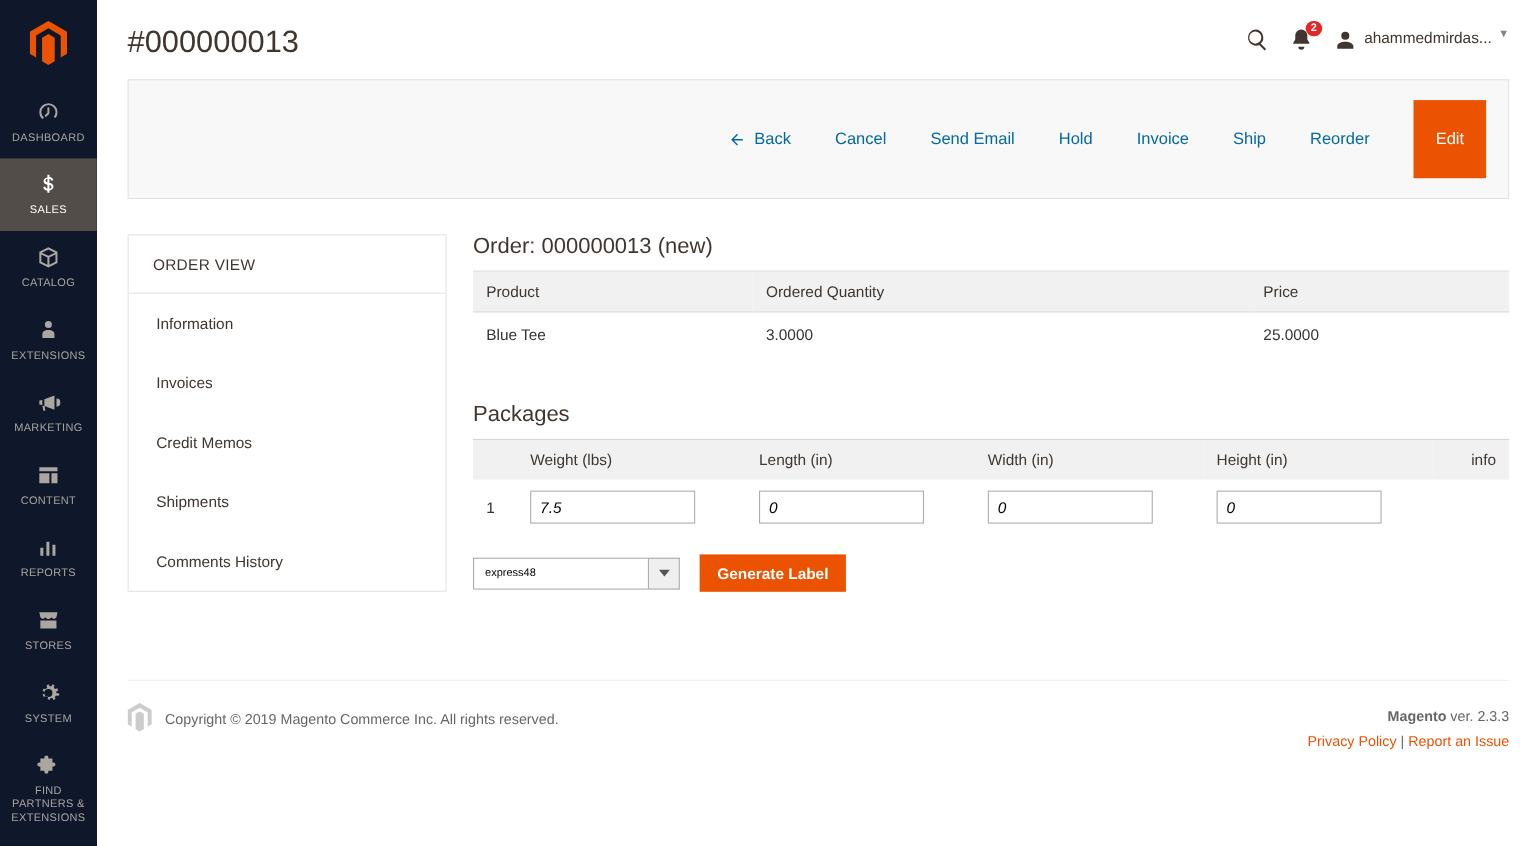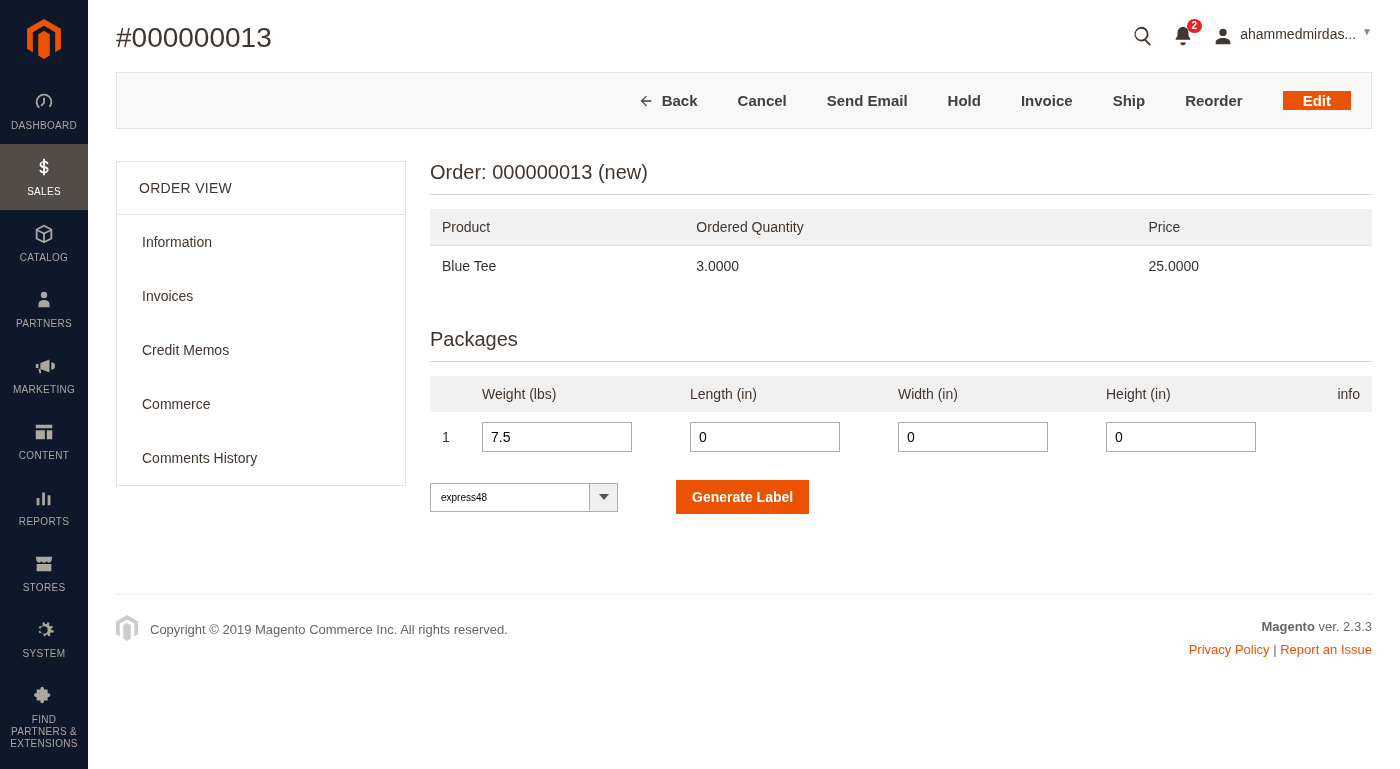--- a/index.html
+++ b/index.html
@@ -24,52 +24,52 @@
 .header-actions { display: flex; align-items: center; gap: 18px; }
 .search-icon, .notif-icon, .user-icon { color: #41362f; cursor: pointer; position: relative; }
 .search-icon svg, .user-icon svg { width: 22px; height: 22px; fill: currentColor; }
 .notif-icon svg { width: 22px; height: 22px; fill: currentColor; }
 .notif-badge { position: absolute; top: -6px; right: -8px; background: #e22626; color: #fff; font-size: 10px; font-weight: 700; border-radius: 10px; padding: 1px 5px; line-height: 1.2; }
 .user-menu { display: flex; align-items: flex-start; gap: 6px; cursor: pointer; color: #41362f; font-size: 14px; }
 .user-menu .caret { font-size: 10px; color: #8a837d; }
 
 
 .action-bar { background: #f8f8f8; border: 1px solid #e3e3e3; padding: 18px 20px; display: flex; justify-content: flex-end; align-items: center; gap: 40px; margin-bottom: 32px; }
-.action-link { font-weight: 700; color: #404040; cursor: pointer; font-size: 15px; }
+.action-link { font-weight: 400; color: #0369a1; cursor: pointer; font-size: 15px; }
 .action-link.back { display: flex; align-items: center; gap: 8px; }
 .action-link.back svg { width: 16px; height: 16px; fill: currentColor; }
-.btn-primary { background: #eb5202; color: #fff; padding: 1px 20px; font-weight: 700; cursor: pointer; font-size: 15px; }
+.btn-primary { background: #eb5202; color: #fff; padding: 27px 20px; font-weight: 400; cursor: pointer; font-size: 15px; }
 
 
 .columns { display: flex; gap: 24px; align-items: flex-start; }
 .side-col { width: 290px; border: 1px solid #e3e3e3; background: #fff; }
 .side-col .side-header { padding: 18px 22px; font-weight: 400; color: #41362f; font-size: 14px; border-bottom: 1px solid #e3e3e3; letter-spacing: 0.02em; }
 .tab-list { display: flex; flex-direction: column; }
 .tab-item { padding: 19px 22px; color: #41362f; font-size: 14px; cursor: pointer; border-left: 3px solid transparent; }
 .tab-item.active { border-left-color: #eb5202; font-weight: 700; background: #fff; }
 
 .main-col { flex: 1; }
-.section-title { font-size: 20px; color: #41362f; padding-bottom: 10px; border-bottom: 1px solid #d6d6d6; margin-bottom: 14px; font-weight: 400; }
+.section-title { font-size: 20px; color: #41362f; padding-bottom: 10px; border-bottom: 1px solid #d6d6d6; font-weight: 400; }
 
 table.data-table { width: 100%; border-collapse: collapse; font-size: 14px; }
 table.data-table thead th { background: #f1f1f1; text-align: left; padding: 10px 12px; font-weight: 400; color: #41362f; border-bottom: 1px solid #e3e3e3; }
 table.data-table tbody td { padding: 12px 12px; color: #333; }
 
 .packages-section { margin-top: 42px; }
 table.pkg-table { width: 100%; border-collapse: collapse; font-size: 14px; }
 table.pkg-table thead th { background: #f1f1f1; text-align: left; padding: 10px 12px; font-weight: 400; color: #41362f; }
 table.pkg-table tbody td { padding: 10px 12px; vertical-align: middle; }
-.pkg-input { width: 150px; padding: 6px 8px; border: 1px solid #adadad; font-size: 14px; }
+.pkg-input { width: 150px; padding: 6px 8px; border: 1px solid #adadad; font-size: 14px; font-style: italic; }
 
 .controls-row { margin-top: 18px; display: flex; align-items: center; gap: 18px; }
 .combo { display: flex; }
 .combo input { width: 160px; padding: 8px 10px; border: 1px solid #adadad; font-size: 10px; }
 .combo .combo-btn { width: 28px; border: 1px solid #adadad; border-left: none; background: #efefef; display: flex; align-items: center; justify-content: center; cursor: pointer; }
 .combo .combo-btn svg { width: 10px; height: 10px; fill: #555; }
-.btn-orange { background: #eb5202; color: #fff; padding: 9px 16px; font-weight: 600; cursor: pointer; font-size: 14px; margin-left: 40px; }
+.btn-orange { background: #eb5202; color: #fff; padding: 9px 16px; font-weight: 600; cursor: pointer; font-size: 14px; }
 
 
 .footer { margin-top: 80px; padding: 20px 0 30px; border-top: 1px solid #f0f0f0; display: flex; justify-content: space-between; align-items: flex-start; font-size: 13px; color: #666; }
 .footer .footer-logo svg { width: 22px; height: 26px; fill: #ccc; }
 .footer-left { display: flex; align-items: center; gap: 12px; }
 .footer-right { text-align: right; line-height: 1.8; }
 .footer a { color: #eb5202; text-decoration: none; }
 </style>
 </head>
 <body>
@@ -103,21 +103,21 @@
         </svg>
       </span>
     <span class="label">CATALOG</span>
   </a>
   <a class="nav-item">
     <span class="nav-icon">
         <svg viewBox="0 0 24 24">
           <path d="M12 3a3.5 3.5 0 110 7 3.5 3.5 0 010-7zm0 9c4 0 6 2 6 4v4H6v-4c0-2 2-4 6-4z"></path>
         </svg>
       </span>
-    <span class="label">PARTNERS</span>
+    <span class="label">EXTENSIONS</span>
   </a>
   <a class="nav-item">
     <span class="nav-icon">
         <svg viewBox="0 0 24 24">
           <path d="M3 10v4l3 .5V9.5L3 10zm5-1.3v6.6l10 3.7V5L8 8.7zM20 8a3 3 0 010 8V8zM6 15l1 5h2l-.8-4.7L6 15z"></path>
         </svg>
       </span>
     <span class="label">MARKETING</span>
   </a>
   <a class="nav-item">
@@ -205,21 +205,21 @@
   </div>
 
   <div class="columns">
 
     <aside class="side-col">
       <div class="side-header">ORDER VIEW</div>
       <div class="tab-list">
         <div class="tab-item">Information</div>
         <div class="tab-item">Invoices</div>
         <div class="tab-item">Credit Memos</div>
-        <div class="tab-item">Commerce</div>
+        <div class="tab-item">Shipments</div>
         <div class="tab-item">Comments History</div>
       </div>
     </aside>
 
     <main class="main-col">
 
       <h2 class="section-title">Order: 000000013 (new)</h2>
       <table class="data-table">
         <thead>
           <tr>

